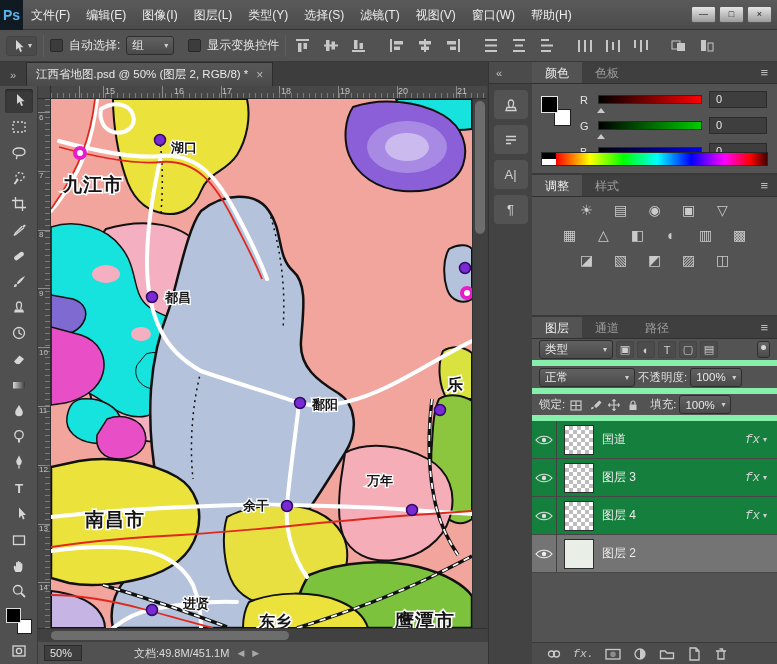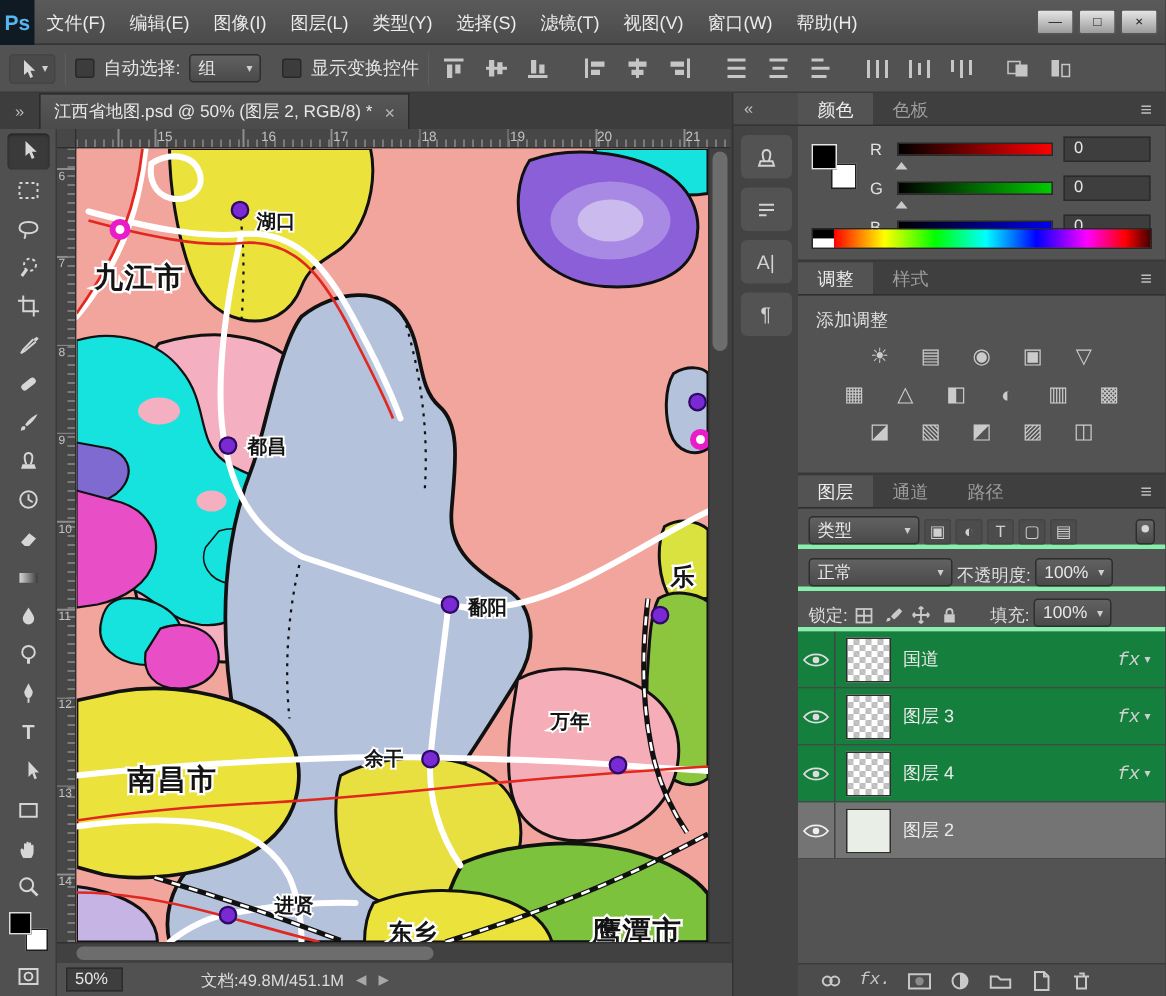--- a/index.html
+++ b/index.html
@@ -87,21 +87,21 @@
 .chval{width:58px;height:17px;background:#3e3e3e;border:1px solid #2b2b2b;font-size:11px;color:#e6e6e6;padding:1px 0 0 6px}
 .spectrum{position:absolute;left:9px;right:9px;bottom:7px;height:14px;border:1px solid #272727;display:flex}
 .spec-bw{width:14px;display:flex;flex-direction:column}
 .spec-b{flex:1;background:#000}.spec-w{flex:1;background:#fff}
 .spec-rainbow{flex:1;background:linear-gradient(to right,#f00,#ff0 16%,#0f0 32%,#0ff 48%,#00f 64%,#f0f 80%,#f00 92%,#400)}
 .adjust-panel{height:140px}
 .adjlabel{padding:8px 0 3px 12px;font-size:12px;color:#dedede}
 .adjrow{display:flex;justify-content:center;gap:9px;padding:2px 0}
 .adjbtn{width:25px;height:21px;display:flex;align-items:center;justify-content:center;font-size:14px;color:#cbcbcb}
 .layers-panel{flex:1;display:flex;flex-direction:column}
-.lfilter,.lblend,.llock{display:flex;align-items:flex-end;padding:0 7px;gap:3px;border-bottom:3px solid #86efac}
+.lfilter,.lblend,.llock{display:flex;align-items:center;padding:0 7px;gap:3px;border-bottom:6px solid #86efac}
 .lfilter{height:27px}.lblend{height:28px}.llock{height:27px}
 .fbtn{width:18px;height:17px;display:flex;align-items:center;justify-content:center;font-size:11px;color:#cfcfcf;border:1px solid #454545;border-radius:2px;background:#4c4c4c}
 .ftoggle{margin-left:auto;width:13px;height:17px;border:1px solid #2e2e2e;border-radius:3px;background:linear-gradient(#676767,#4a4a4a);position:relative}
 .ftoggle .knob{position:absolute;left:3px;top:3px;width:5px;height:5px;border-radius:50%;background:#d6d6d6}
 .slabel{font-size:11.5px;color:#dedede;white-space:nowrap}
 .lockbtn{width:16px;height:16px;display:flex;align-items:center;justify-content:center}
 .lockbtn svg{stroke:#c9c9c9;fill:none;stroke-width:1.2}
 .lockbtn svg .f{fill:#c9c9c9;stroke:none}
 .llist{flex:1;overflow:hidden}
 .lrow{height:38px;display:flex;align-items:center;border-bottom:1px solid #474747;background:#15803d}
@@ -595,21 +595,20 @@
       <div class="spec-rainbow"></div>
     </div>
   </section>
 
   <section class="panel adjust-panel">
     <div class="ptabs">
       <span class="ptab active">调整</span>
       <span class="ptab">样式</span>
       <span class="pmenu">≡</span>
     </div>
-    <div class="adjlabel">添加调整</div>
     <div class="adjrow">
       <span class="adjbtn">☀</span>
       <span class="adjbtn">▤</span>
       <span class="adjbtn">◉</span>
       <span class="adjbtn">▣</span>
       <span class="adjbtn">▽</span>
     </div>
     <div class="adjrow">
       <span class="adjbtn">▦</span>
       <span class="adjbtn">△</span>
@@ -676,21 +675,21 @@
           <svg width="14" height="14">
             <path d="M7 1.5 V12.5 M1.5 7 H12.5 M7 1.5 L5.5 3 M7 1.5 L8.5 3 M1.5 7 L3 5.5 M1.5 7 L3 8.5 M12.5 7 L11 5.5 M12.5 7 L11 8.5 M7 12.5 L5.5 11 M7 12.5 L8.5 11"></path>
           </svg>
         </span>
       <span class="lockbtn">
           <svg width="14" height="14">
             <rect class="f" x="3.5" y="6.5" width="7" height="5.5"></rect>
             <path d="M5 6.5 V5 a2 2 0 0 1 4 0 V6.5"></path>
           </svg>
         </span>
-      <span class="slabel" style="margin-left:16px">填充:</span>
+      <span class="slabel" style="margin-left:6px">填充:</span>
       <div class="ddl" style="width:52px">
         <span>100%</span>
         <span class="chev" style="margin-left:auto">▾</span>
       </div>
     </div>
     <div class="llist">
       <div class="lrow">
         <span class="leye">
             <svg width="18" height="12">
               <path d="M1 6 C5 1 13 1 17 6 C13 11 5 11 1 6 Z" fill="none" stroke="#ddd" stroke-width="1.2"></path>

